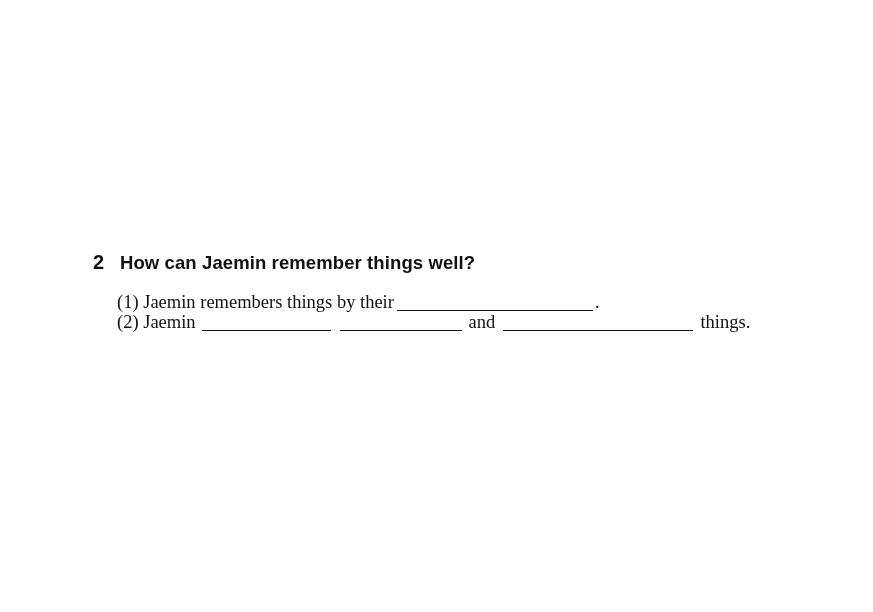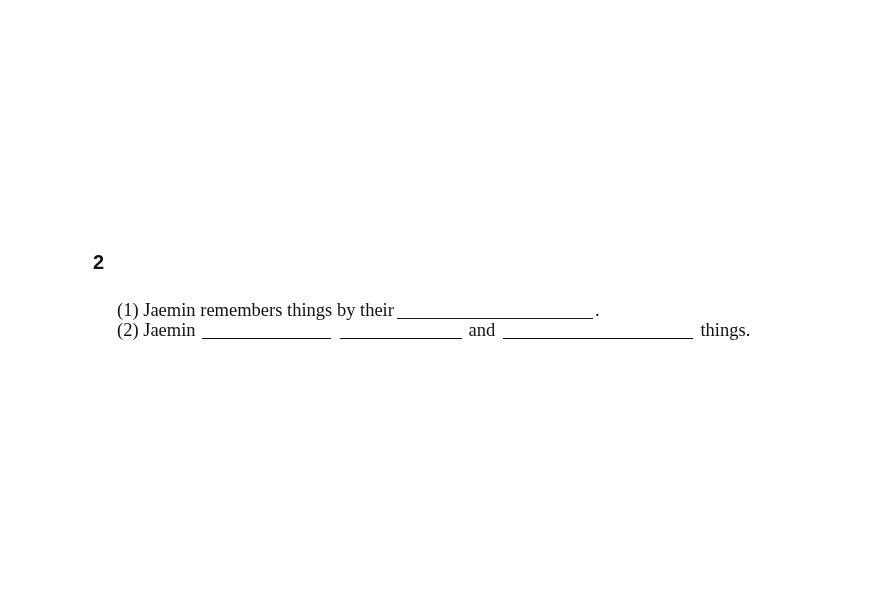--- a/index.html
+++ b/index.html
@@ -36,21 +36,21 @@
   .q-prompt {
     font-size: 18.5px;
     letter-spacing: 0.1px;
   }
   .q-part {
     margin: 0 0 0 24px;
     font-size: 18.5px;
     line-height: 20px;
     white-space: nowrap;
   }
-  .part-1 { margin-top: 26px; }
+  .part-1 { margin-top: 18px; }
   .part-2 { }
   .blank {
     display: inline-block;
     border-bottom: 1.5px solid #111111;
     position: relative;
     top: 3px;
     height: 0;
   }
   .blank-1  { width: 196px; margin-left: 3px; margin-right: 2px; }
   .blank-2a { width: 129px; margin: 0 2px; }
@@ -58,20 +58,21 @@
   .blank-2c { width: 190px; margin: 0 3px; }
 </style>
 </head>
 <body>
 
 <div class="sheet">
   <div class="question-block">
 
     <div class="q-header">
       <span class="q-num">2</span>
+      <span class="q-prompt">How can Jaemin remember things well?</span>
     </div>
 
     <p class="q-part part-1">
       <span>(1)</span>
       <span>Jaemin remembers things by their</span><span class="blank blank-1"></span><span>.</span>
     </p>
 
     <p class="q-part part-2">
       <span>(2)</span>
       <span>Jaemin</span>

